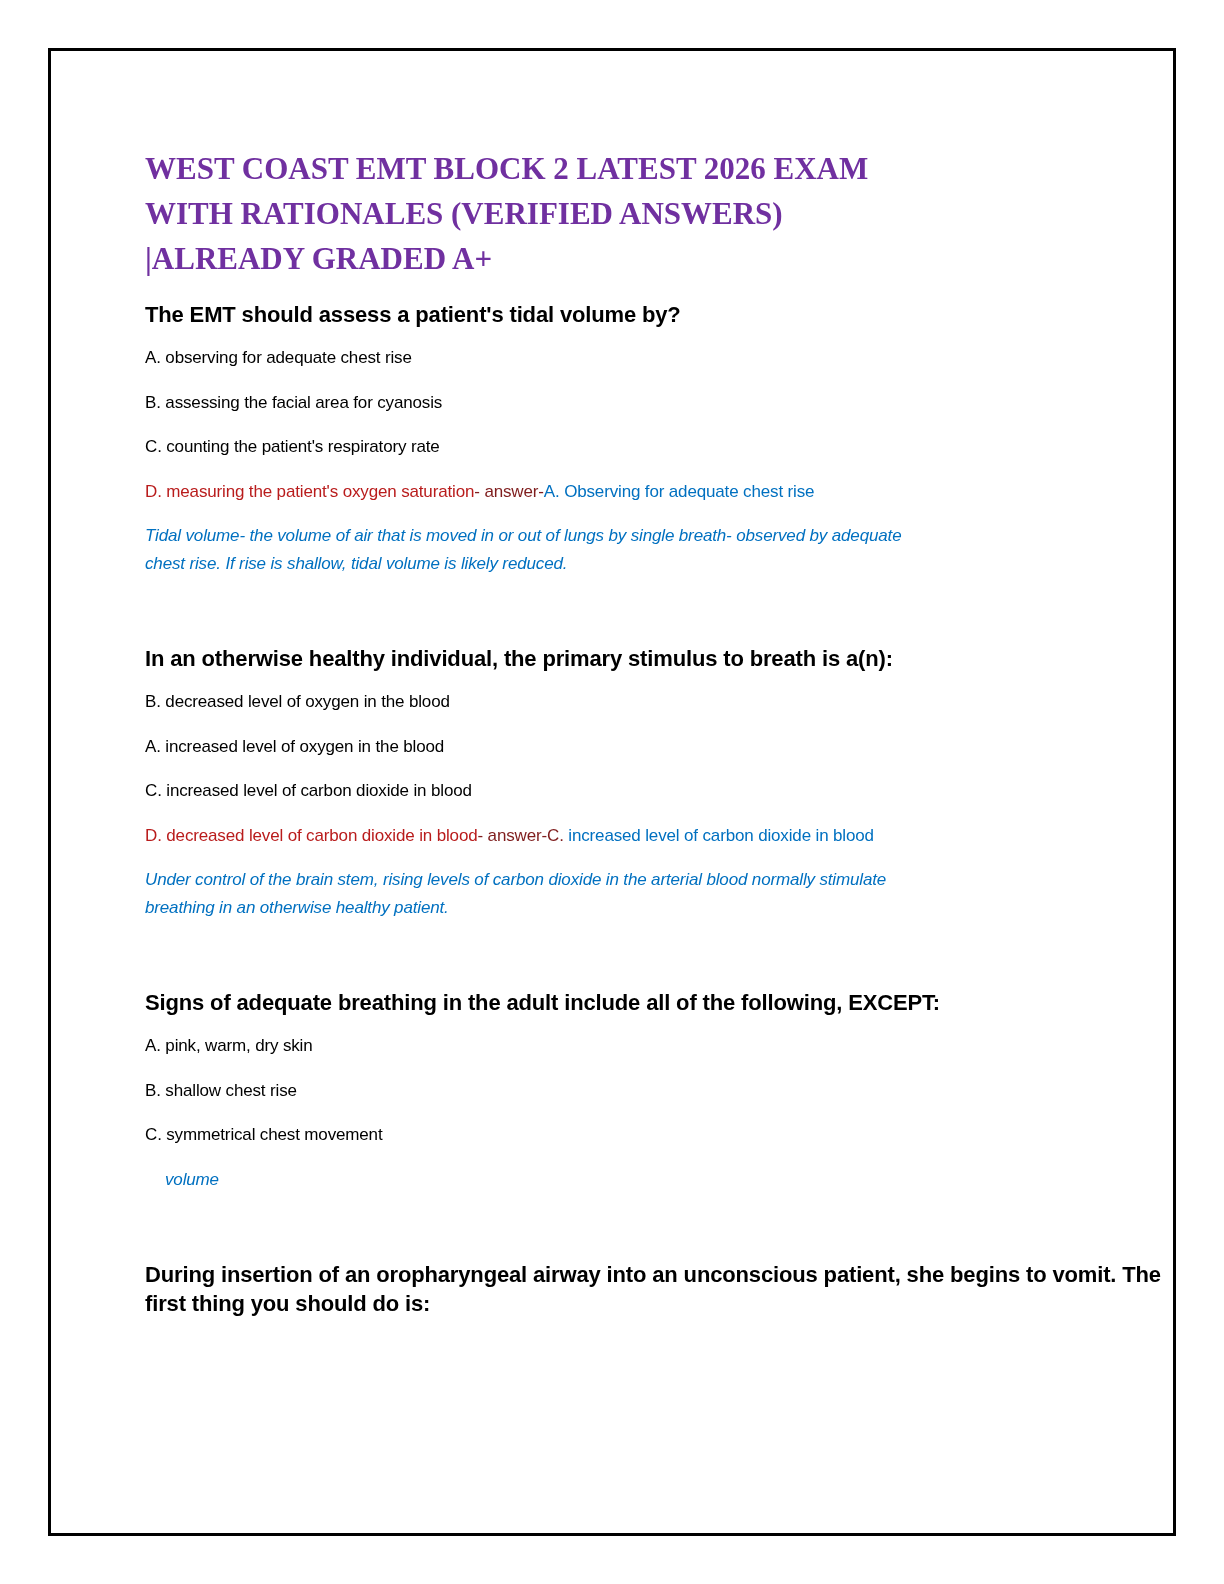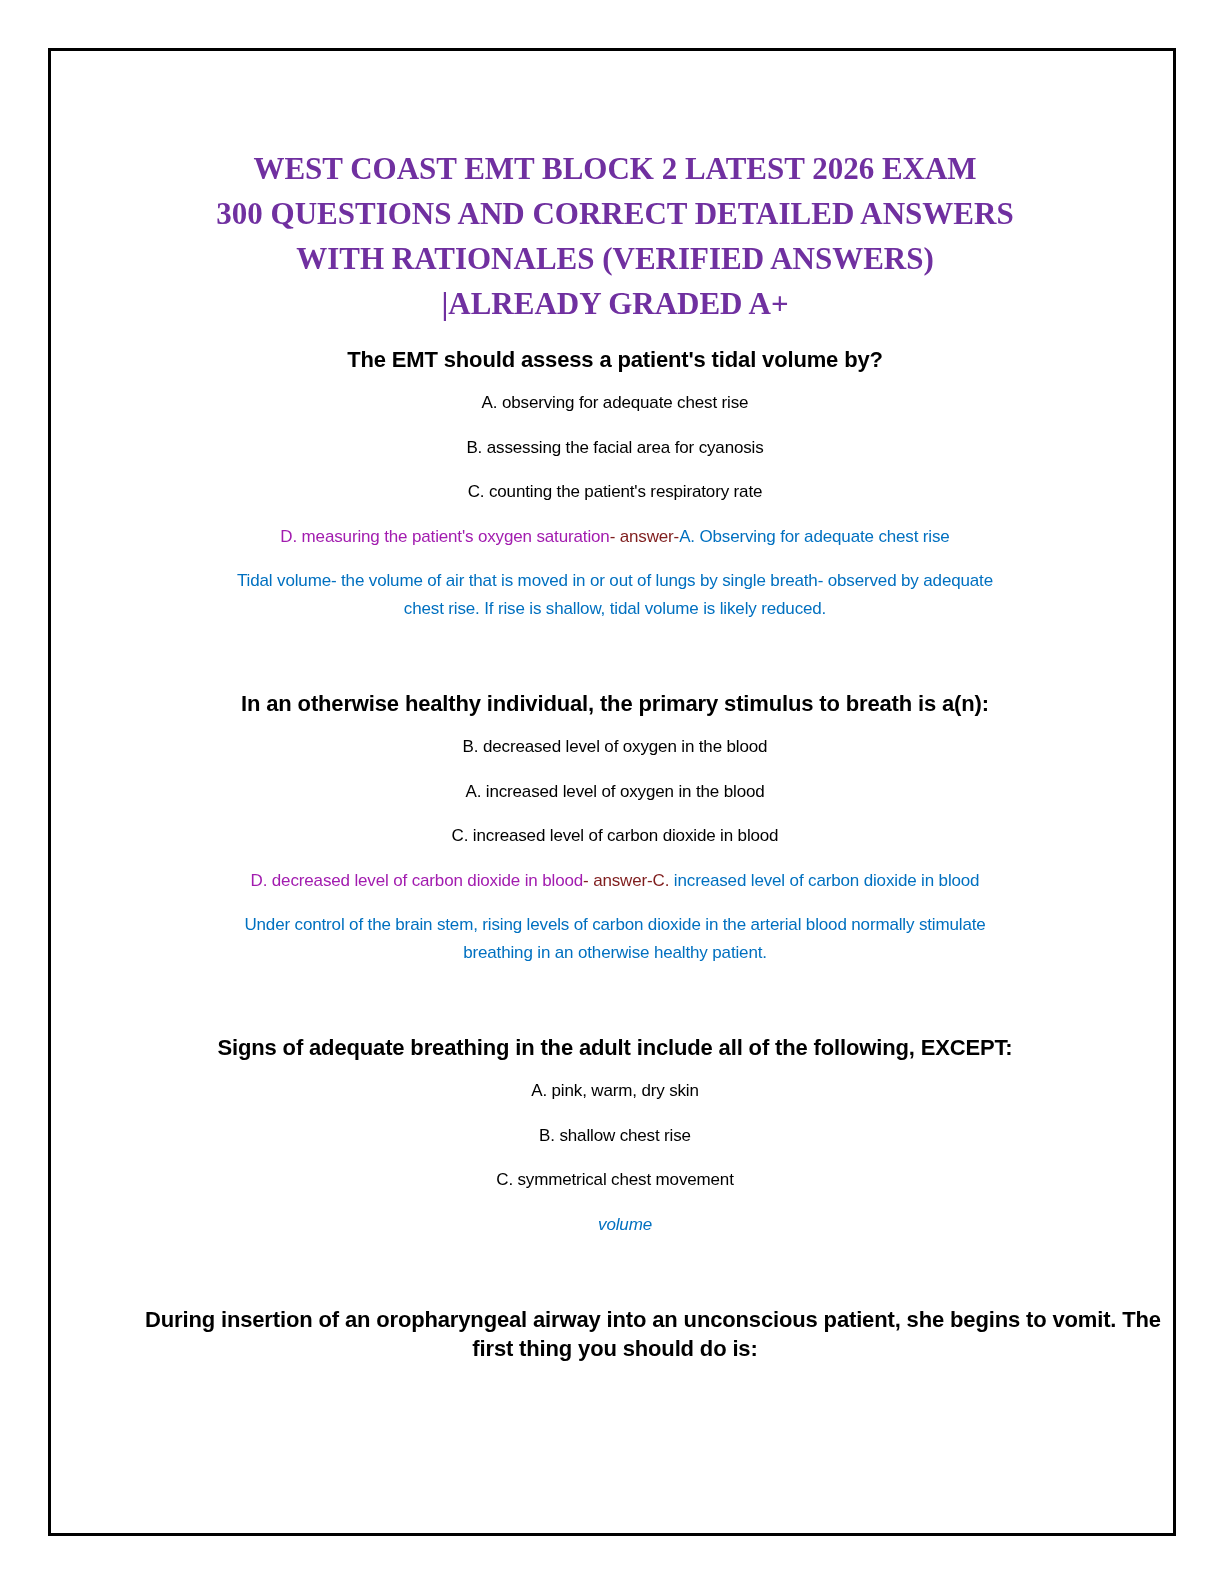--- a/index.html
+++ b/index.html
@@ -13,53 +13,52 @@
   }
   .content{
     position:absolute;left:145px;top:146px;width:940px;
   }
   .doc-title{
     font-family:"Liberation Serif",serif;font-weight:bold;
     font-size:31px;line-height:45px;color:#7030A0;
     margin:0 0 19px 0;
   }
   .doc-title .line{white-space:nowrap;}
-  .line{white-space:nowrap;text-align:center;}
+  .line{white-space:nowrap;}
   .q-block{margin:0 0 66px 0;}
   .q-block:last-child{margin-bottom:0;}
   .q-heading{
     font-weight:bold;font-size:22px;line-height:29px;color:#000000;
     letter-spacing:-0.15px;margin:0;
   }
   .q-heading-wrap{margin:0 0 15px 0;}
   .option{
     font-size:17px;line-height:28px;letter-spacing:-0.15px;
     margin:0 0 16.5px 0;color:#000000;
   }
-  .seg-black{color:#a21caf;}
+  .seg-black{color:#b91c1c;}
   .seg-green{color:#7f1d1d;}
   .seg-blue{color:#0070C0;}
   .answer-cont{
     font-size:17px;line-height:28px;letter-spacing:-0.15px;
     padding-left:20px;margin:0 0 16.5px 0;font-style:italic;
   }
   .rationale{margin:0;}
   .rationale-line{
-    font-size:17px;line-height:28px;letter-spacing:-0.15px;color:#0070C0;
+    font-size:17px;line-height:28px;letter-spacing:-0.15px;color:#0070C0;font-style:italic;
   }
 </style>
 </head>
 <body>
 
 <div class="page-border"></div>
 
 <div class="content">
   <div class="doc-title">
     <div class="line">WEST COAST EMT BLOCK 2 LATEST 2026 EXAM</div>
-    <div class="line">300 QUESTIONS AND CORRECT DETAILED ANSWERS</div>
     <div class="line">WITH RATIONALES (VERIFIED ANSWERS)</div>
     <div class="line">|ALREADY GRADED A+</div>
   </div>
 
   <div>
       <div class="q-block">
         <div class="q-heading-wrap">
           <div class="q-heading line">The EMT should assess a patient's tidal volume by?</div>
         </div>
         <div class="option line">A. observing for adequate chest rise</div>

